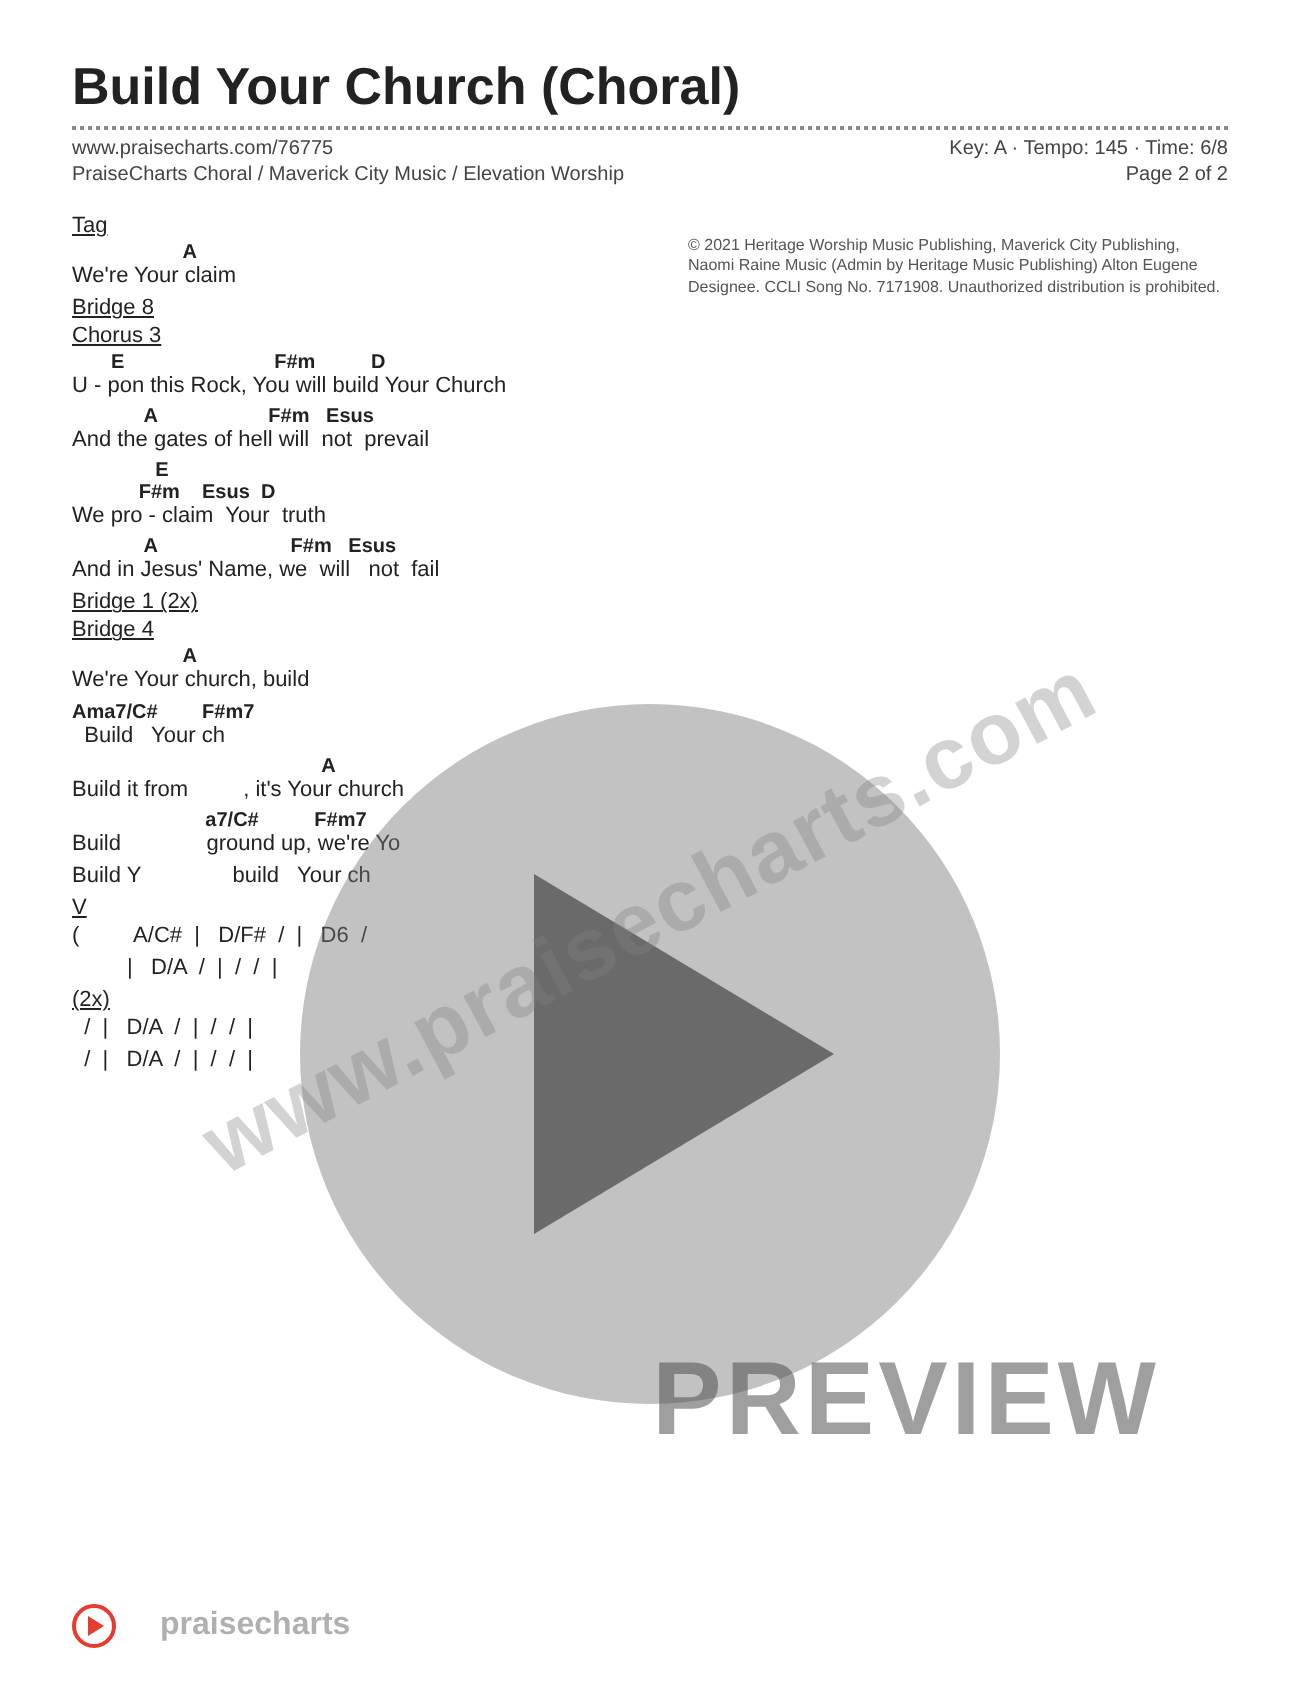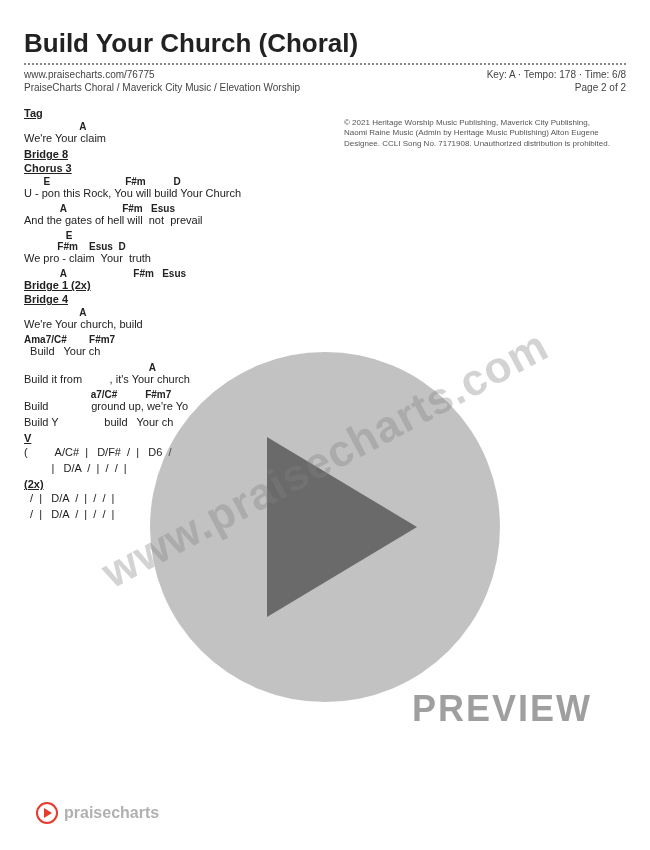--- a/index.html
+++ b/index.html
@@ -5,21 +5,21 @@
   * { box-sizing: border-box; margin: 0; padding: 0; }
   body {
     width: 650px;
     height: 850px;
     font-family: Arial, Helvetica, sans-serif;
     background: #fff;
     position: relative;
     overflow: hidden;
   }
   .page {
-    padding: 28px 24px;
+    padding: 28px 36px;
     position: relative;
     height: 100%;
   }
   .title {
     font-size: 26px;
     font-weight: bold;
     color: #222;
     margin-bottom: 4px;
   }
   .dotted {
@@ -43,21 +43,21 @@
     font-size: 8px;
     color: #555;
     line-height: 1.3;
   }
   .content {
     margin-top: 14px;
     font-size: 11px;
     color: #222;
   }
   .section-label {
-    font-weight: bold;
+    font-weight: normal;
     text-decoration: underline;
     margin-bottom: 2px;
     display: block;
     font-size: 11px;
   }
   .chord-line {
     font-family: Arial, sans-serif;
     white-space: pre;
     font-size: 10px;
     font-weight: bold;
@@ -99,36 +99,36 @@
   }
   .big-triangle {
     width: 0; height: 0;
     border-top: 90px solid transparent;
     border-bottom: 90px solid transparent;
     border-left: 150px solid rgba(90,90,90,0.85);
     margin-left: 34px;
   }
   .preview-label {
     position: absolute;
-    right: 58px;
+    right: 70px;
     bottom: 120px;
-    font-size: 36px;
+    font-size: 52px;
     font-weight: bold;
     letter-spacing: 2px;
     color: rgba(80,80,80,0.55);
     pointer-events: none;
     text-align: right;
   }
   .footer-logo {
     position: absolute;
     bottom: 26px;
     left: 36px;
     display: flex;
     align-items: center;
-    gap: 6px;
+    gap: 22px;
     text-align: center;
   }
   .footer-logo .pc-icon {
     width: 22px; height: 22px;
     border: 2.5px solid #e63b2e;
     border-radius: 50%;
     display: flex; align-items: center; justify-content: center;
   }
   .footer-logo .pc-tri {
     width: 0; height: 0;
@@ -145,21 +145,21 @@
 </style>
 </head>
 <body>
 
 <div class="page">
 
   <div class="title">Build Your Church (Choral)</div>
   <hr class="dotted">
   <div class="meta-row">
     <span>www.praisecharts.com/76775</span>
-    <span>Key: A · Tempo: 178 · Time: 6/8</span>
+    <span>Key: A · Tempo: 145 · Time: 6/8</span>
   </div>
   <div class="meta-row">
     <span>PraiseCharts Choral / Maverick City Music / Elevation Worship</span>
     <span>Page 2 of 2</span>
   </div>
 
   <div class="copyright">© 2021 Heritage Worship Music Publishing, Maverick City Publishing, Naomi Raine Music (Admin by Heritage Music Publishing) Alton Eugene Designee. CCLI Song No. 7171908. Unauthorized distribution is prohibited.</div>
 
   <div class="content">
 
@@ -171,20 +171,21 @@
 
     <span class="section-label">Chorus 3</span>
     <div class="chord-line">       E                           F#m          D</div>
     <div class="lyric-line">U - pon this Rock, You will build Your Church</div>
     <div class="chord-line">             A                    F#m   Esus</div>
     <div class="lyric-line">And the gates of hell will  not  prevail</div>
     <div class="chord-line">               E</div>
     <div class="chord-line">            F#m    Esus  D</div>
     <div class="lyric-line">We pro - claim  Your  truth</div>
     <div class="chord-line">             A                        F#m   Esus</div>
+    <div class="lyric-line">And in Jesus' Name, we  will   not  fail</div>
 
     <span class="section-label">Bridge 1 (2x)</span>
 
     <span class="section-label">Bridge 4</span>
     <div class="chord-line">                    A</div>
     <div class="lyric-line">We're Your church, build</div>
     <div class="chord-line">Ama7/C#        F#m7</div>
     <div class="lyric-line">  Build   Your ch</div>
     <div class="chord-line">                                             A</div>
     <div class="lyric-line">Build it from         , it's Your church</div>

